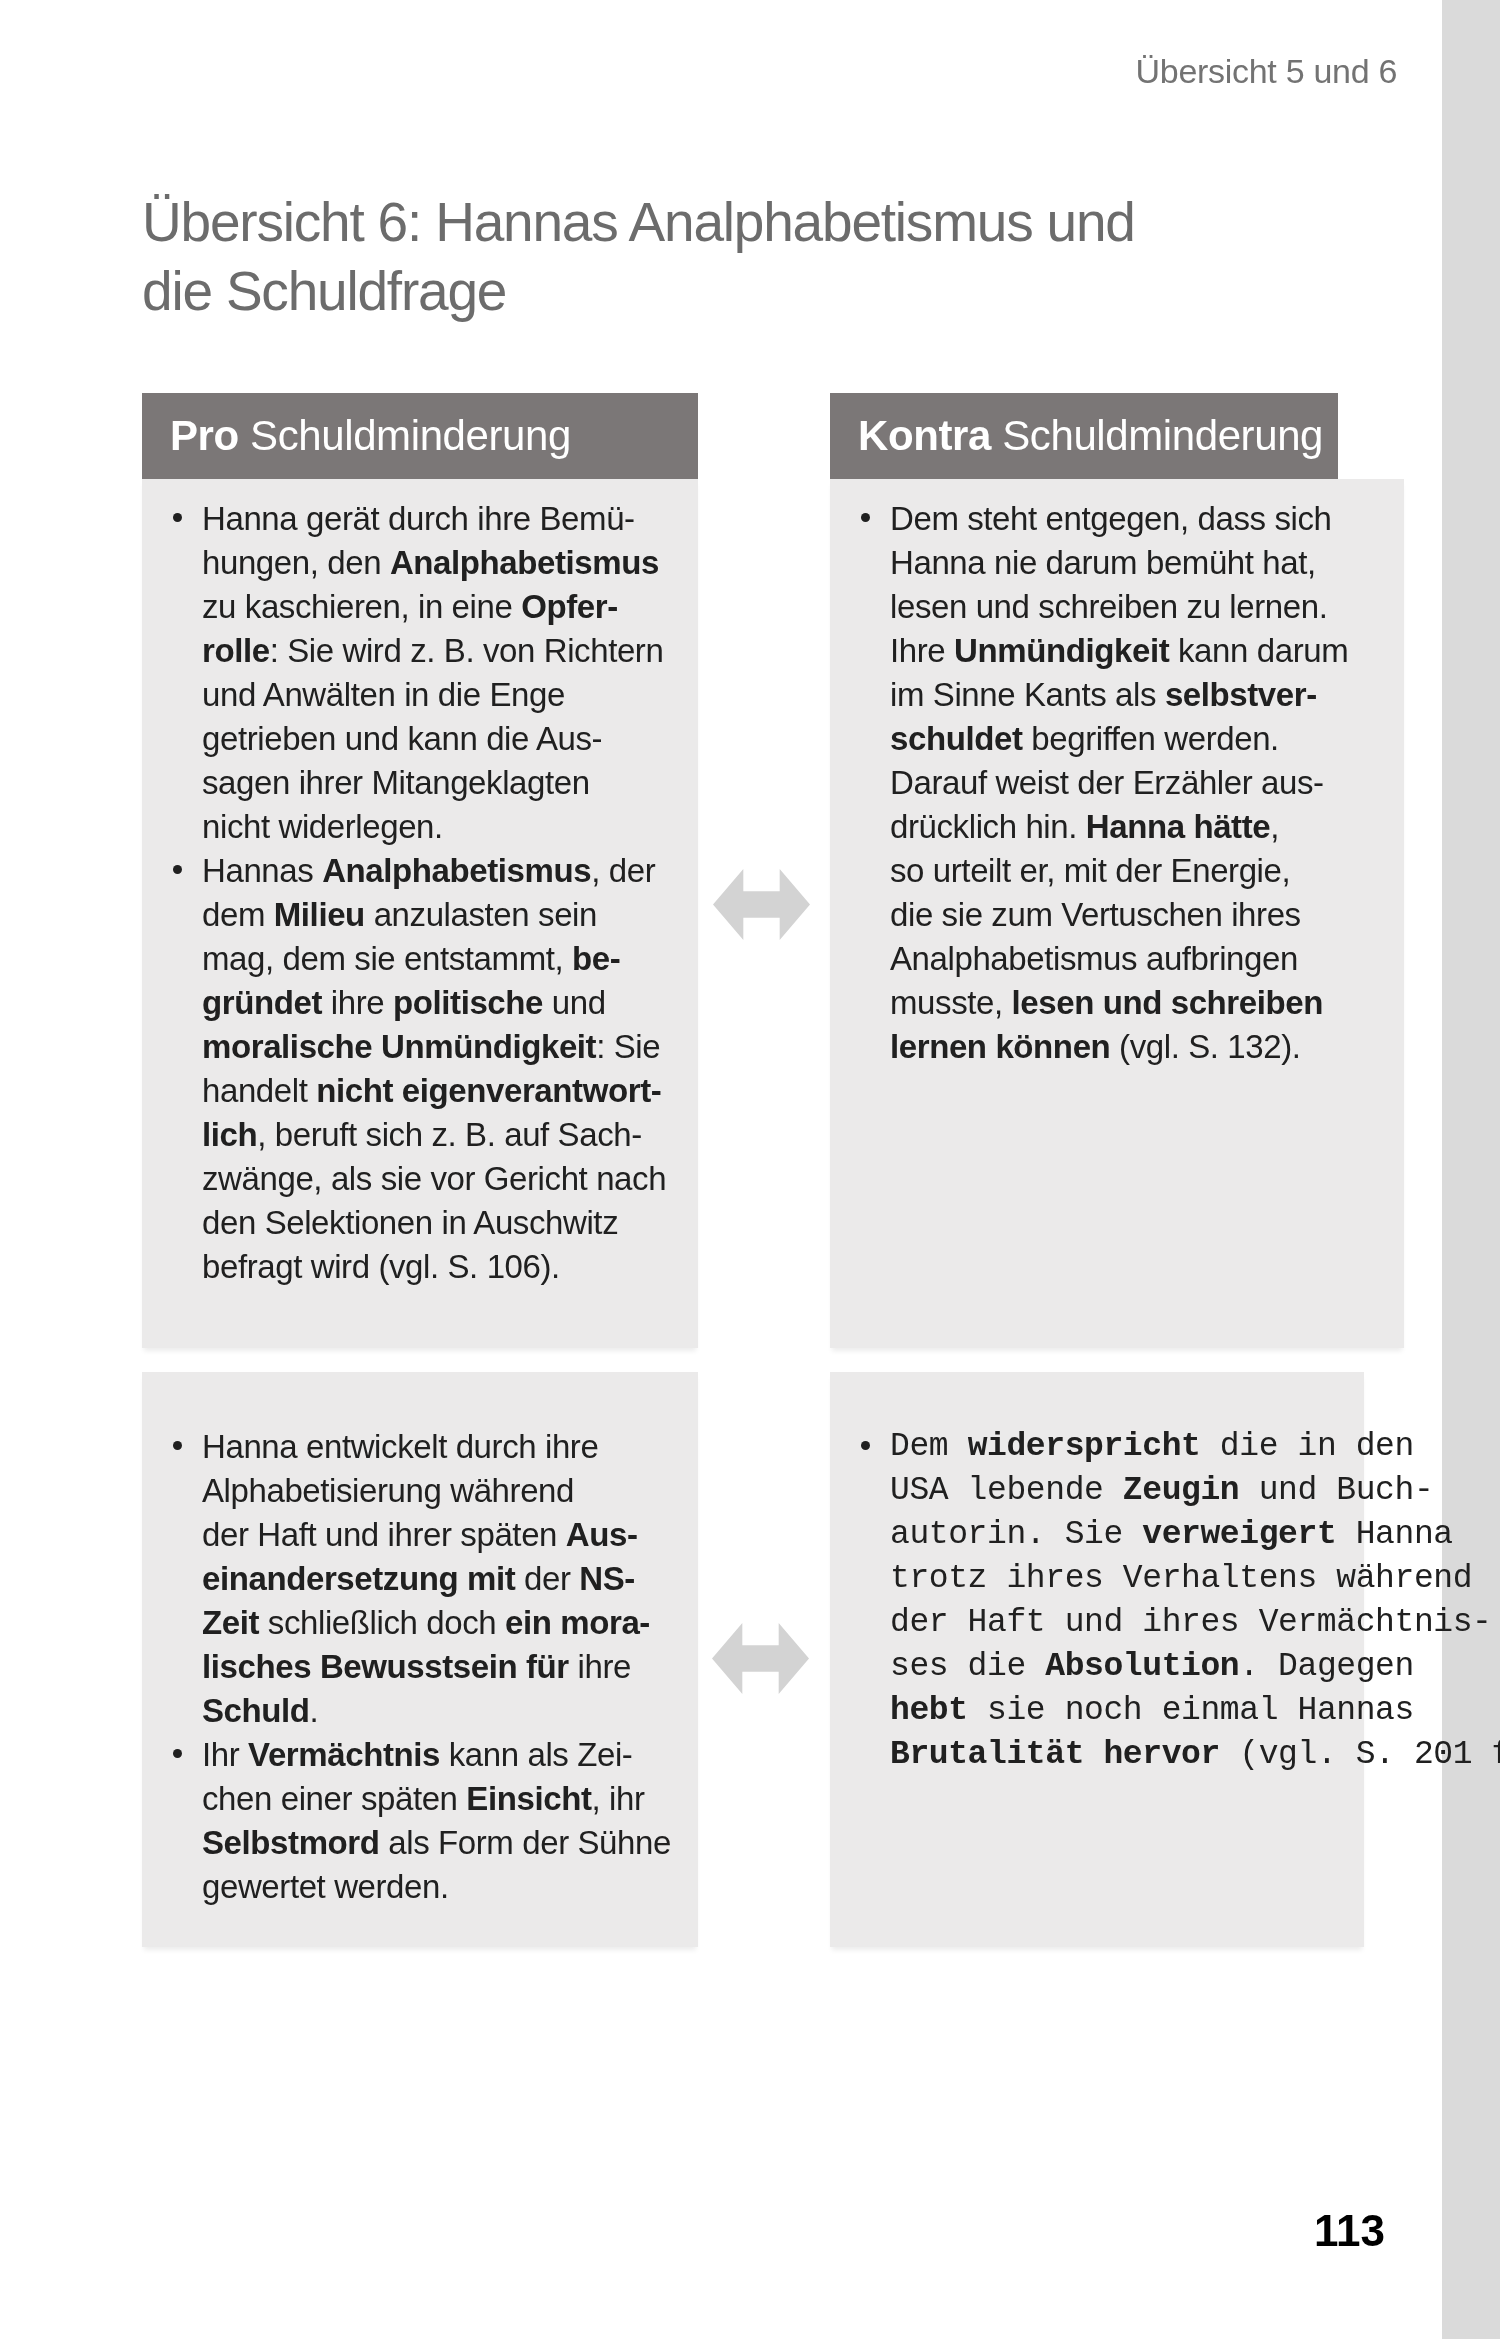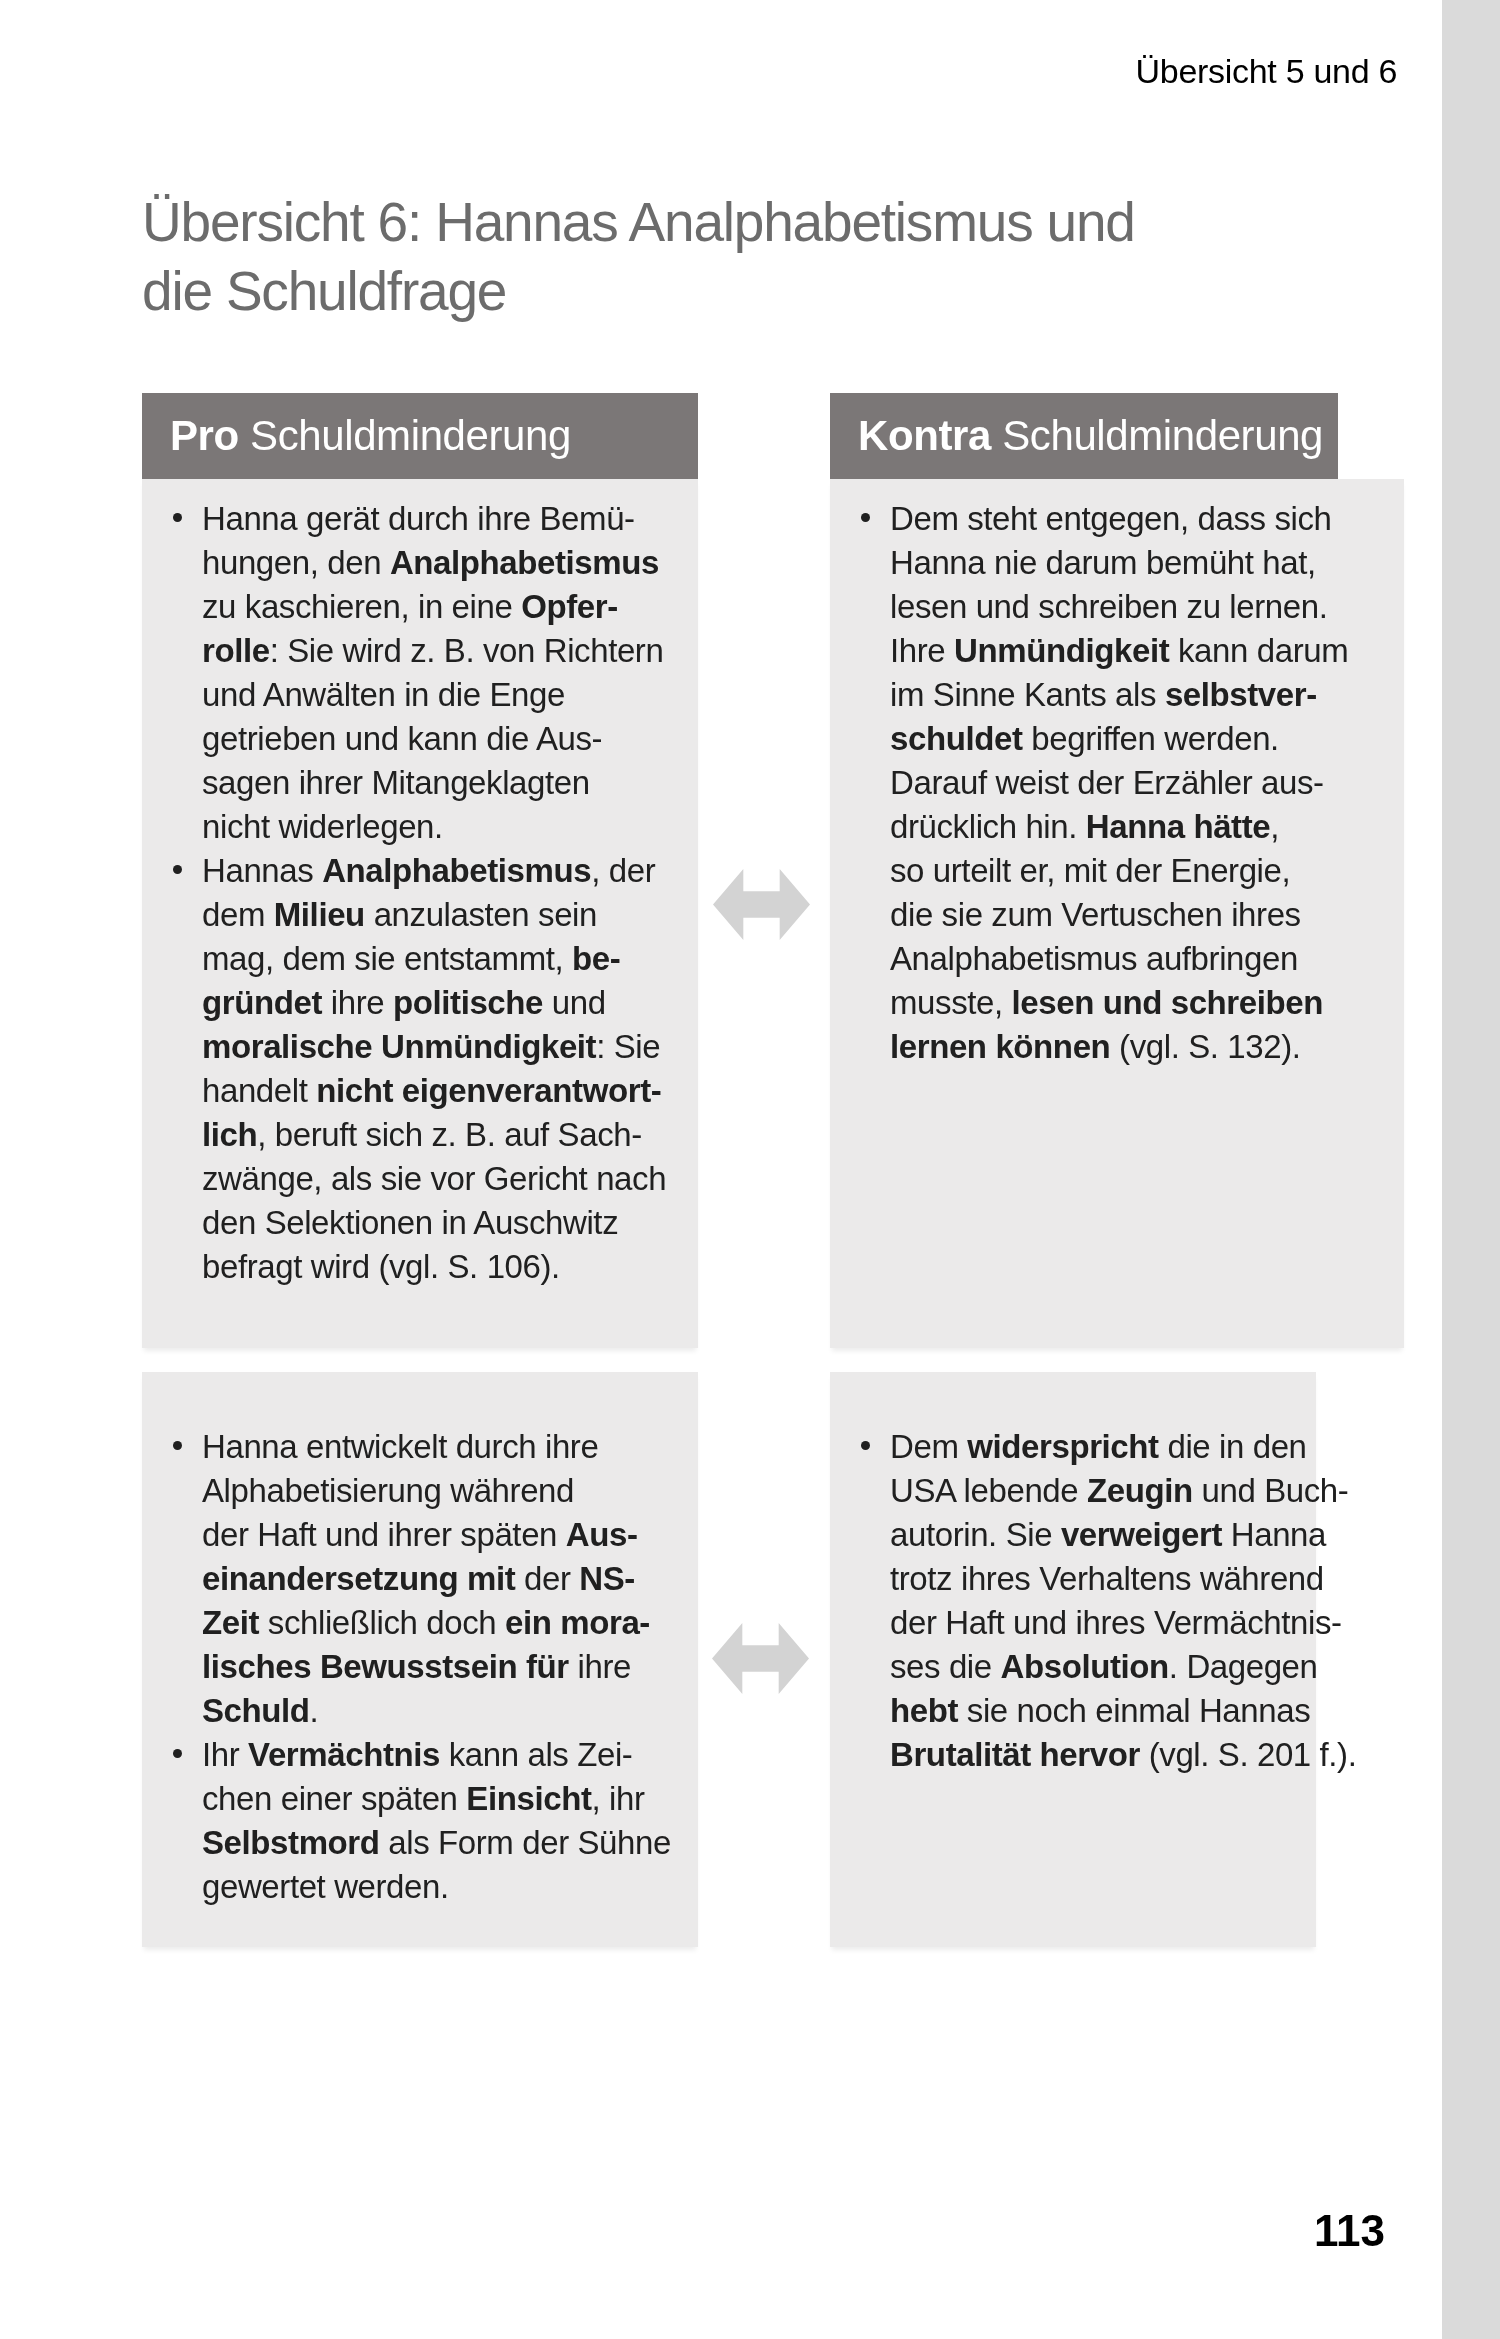--- a/index.html
+++ b/index.html
@@ -4,21 +4,21 @@
 <style>
   html,body{margin:0;padding:0;}
   body{
     width:1500px;height:2339px;position:relative;background:#ffffff;
     font-family:"Liberation Sans", sans-serif;overflow:hidden;
   }
   .edge-strip{
     position:absolute;top:0;right:0;width:58px;height:2339px;background:#dadada;
   }
   .running-header{
-    position:absolute;top:52px;right:103px;font-size:34px;color:#000000;
+    position:absolute;top:52px;right:103px;font-size:34px;color:#737373;
     letter-spacing:-0.3px;
     text-align:right;
   }
   .page-title{
     position:absolute;top:188px;left:142px;width:1055px;
     color:#6c6c6c;font-size:55px;line-height:69px;letter-spacing:-1.2px;
   }
   .hdr-bar{
     position:absolute;top:393px;height:86px;background:#7b7777;color:#ffffff;
     font-size:42px;line-height:86px;padding-left:28px;box-sizing:border-box;
@@ -28,21 +28,21 @@
   .hdr-kontra{left:830px;width:508px;}
   .b{font-weight:bold;}
   .box{
     position:absolute;background:#ebeaea;box-sizing:border-box;
     padding:18px 14px 0 28px;
     box-shadow:0 5px 5px -2px rgba(0,0,0,0.08);
   }
   .box-pro-top{left:142px;top:479px;width:556px;height:869px;}
   .box-kontra-top{left:830px;top:479px;width:574px;height:869px;}
   .box-pro-bottom{left:142px;top:1372px;width:556px;height:575px;padding-top:53px;}
-  .box-kontra-bottom{left:830px;top:1372px;width:486px;height:575px;padding-top:53px;}
+  .box-kontra-bottom{left:830px;top:1372px;width:534px;height:575px;padding-top:53px;font-family:Liberation Mono, monospace;}
   ul.blist{margin:0;padding:0;list-style:none;}
   ul.blist li{
     position:relative;padding-left:32px;color:#202020;font-size:33px;
     line-height:44px;letter-spacing:-0.4px;
   }
   ul.blist li::before{
     content:"";position:absolute;left:3px;top:16px;width:9px;height:9px;
     border-radius:50%;background:#202020;
   }
   .tl{white-space:nowrap;}

